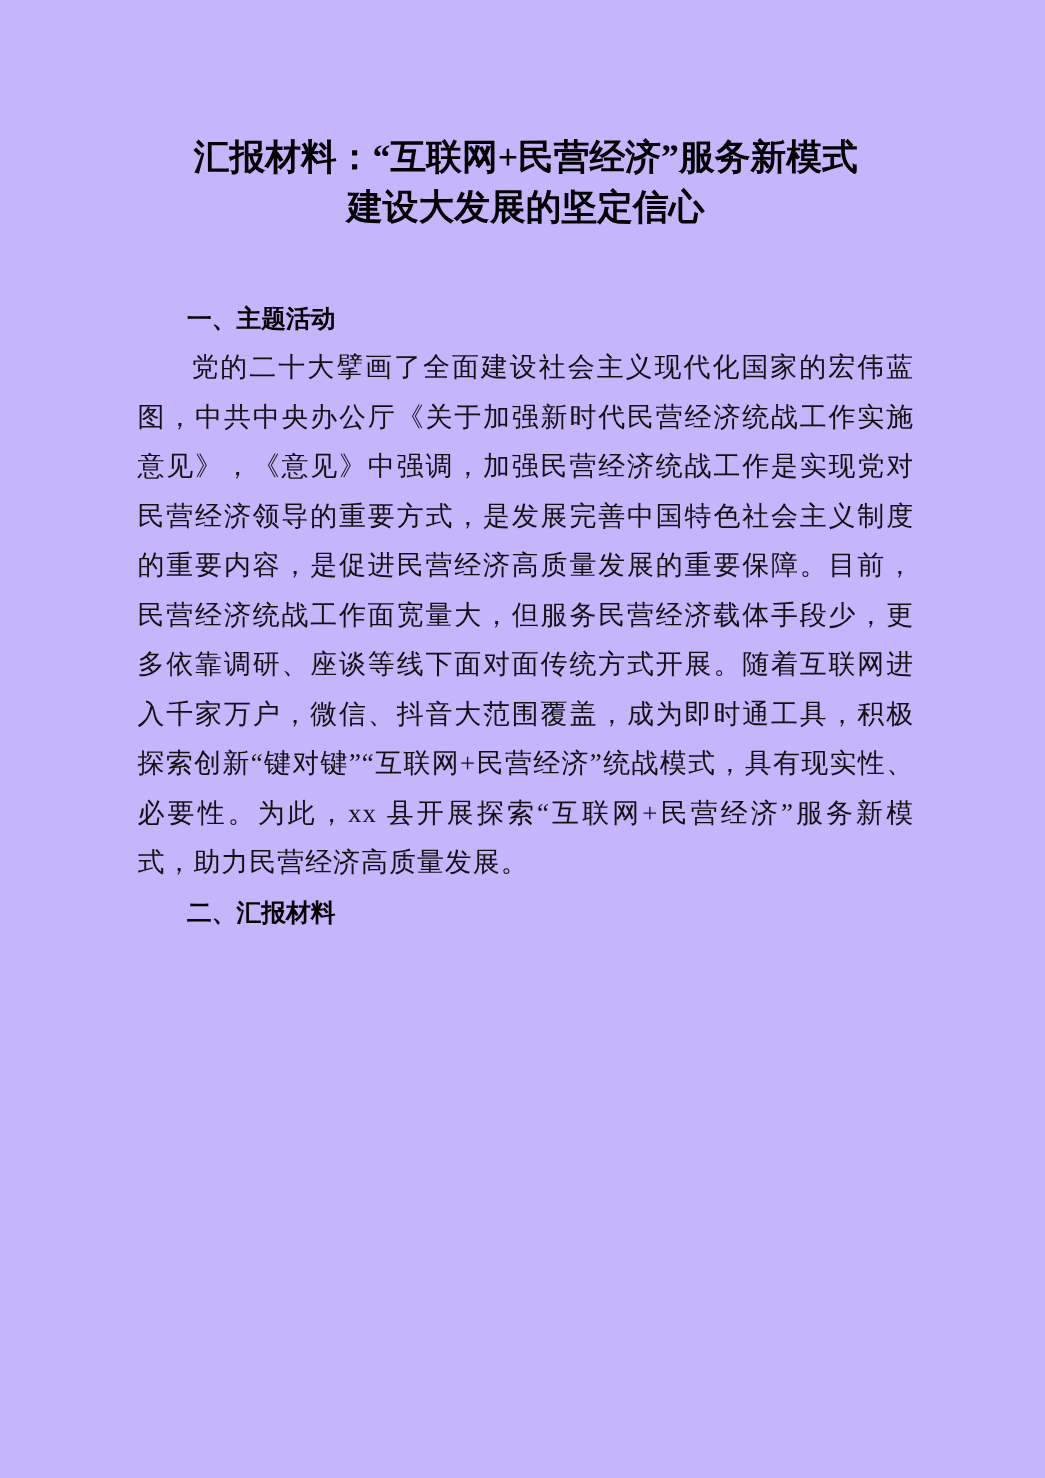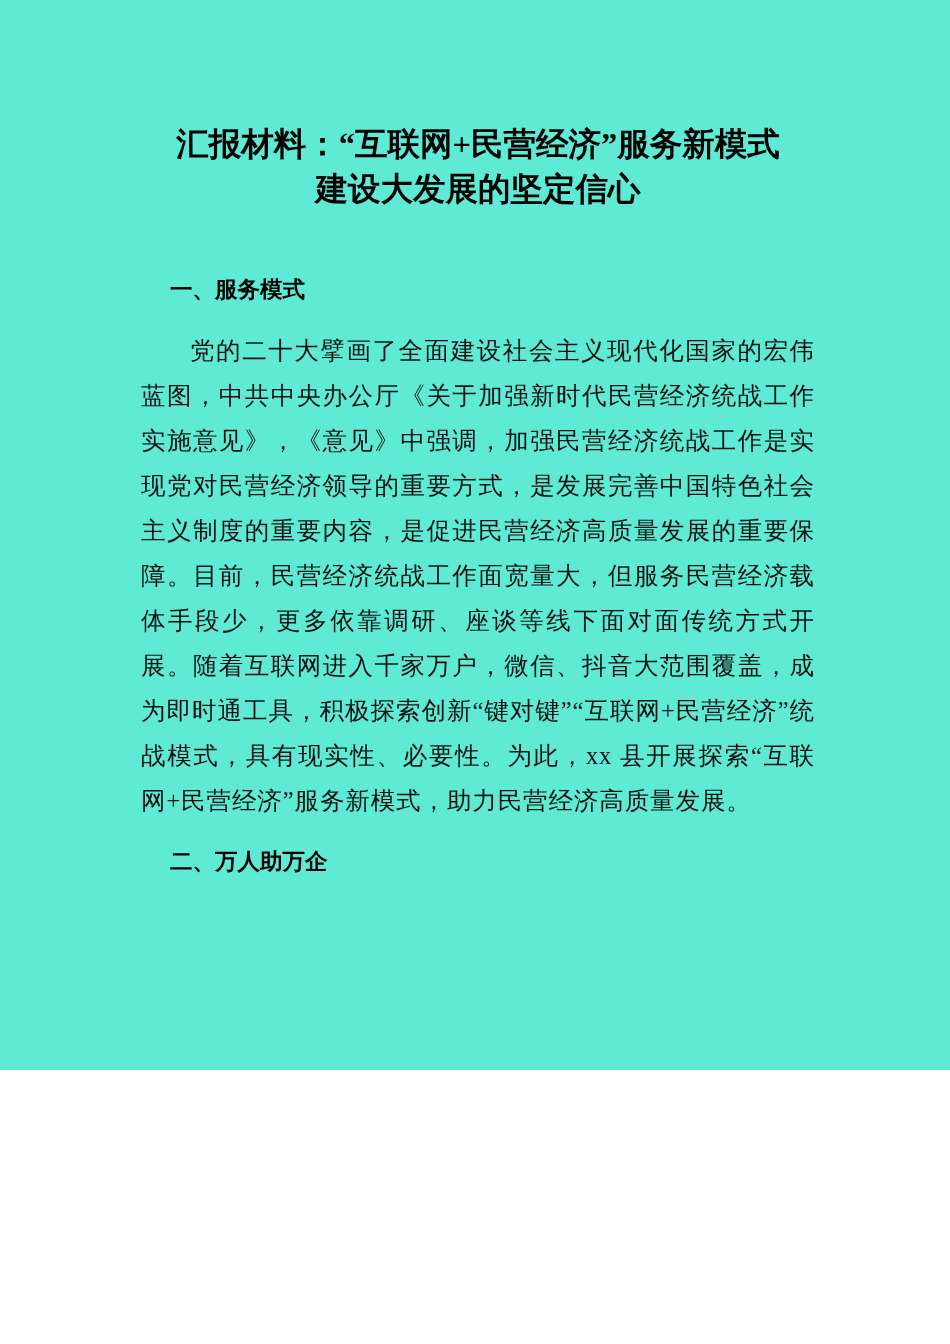--- a/index.html
+++ b/index.html
@@ -4,22 +4,22 @@
 <style>
   html, body {
     margin: 0;
     padding: 0;
     background: #ffffff;
   }
 
   .page {
     position: relative;
     width: 950px;
-    height: 1070px;
-    background: #5eead4;
+    height: 1344px;
+    background: #c4b5fd;
     margin: 0 auto;
     overflow: hidden;
     box-sizing: border-box;
     text-decoration: underline;
   }
 
   .content {
     position: absolute;
     left: 125px;
     top: 0;
@@ -57,39 +57,39 @@
 
   
   .body-para {
     font-family: "Liberation Serif", "DejaVu Serif", serif;
     font-size: 24.5px;
     line-height: 45px;
     color: #111111;
     text-align: justify;
     text-justify: inter-character;
     text-indent: 49px;
-    margin: 16px;
+    margin: 0;
     letter-spacing: 0.9px;
     word-break: break-all;
   }
 
   .spacer-title-gap { height: 55px; }
 </style>
 </head>
 <body>
 
 <div class="page">
   <div class="content">
 
     <h1 class="doc-title">
       <span class="tline">汇报材料：“互联网+民营经济”服务新模式</span>
       <span class="tline">建设大发展的坚定信心</span>
     </h1>
 
     <div class="spacer-title-gap"></div>
 
-    <h2 class="section-heading">一、服务模式</h2>
+    <h2 class="section-heading">一、主题活动</h2>
     <p class="body-para">党的二十大擘画了全面建设社会主义现代化国家的宏伟蓝图，中共中央办公厅《关于加强新时代民营经济统战工作实施意见》，《意见》中强调，加强民营经济统战工作是实现党对民营经济领导的重要方式，是发展完善中国特色社会主义制度的重要内容，是促进民营经济高质量发展的重要保障。目前，民营经济统战工作面宽量大，但服务民营经济载体手段少，更多依靠调研、座谈等线下面对面传统方式开展。随着互联网进入千家万户，微信、抖音大范围覆盖，成为即时通工具，积极探索创新“键对键”“互联网+民营经济”统战模式，具有现实性、必要性。为此，xx 县开展探索“互联网+民营经济”服务新模式，助力民营经济高质量发展。</p>
 
-    <h2 class="section-heading">二、万人助万企</h2>
+    <h2 class="section-heading">二、汇报材料</h2>
 
   </div>
 </div>
 
 </body></html>

